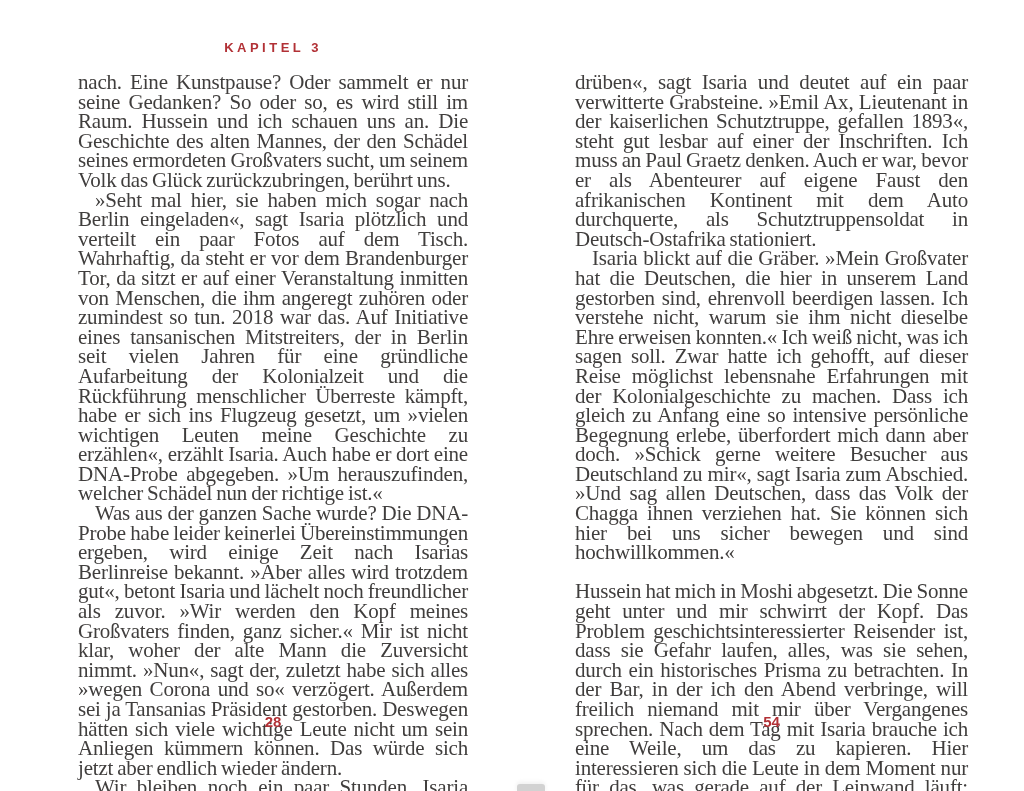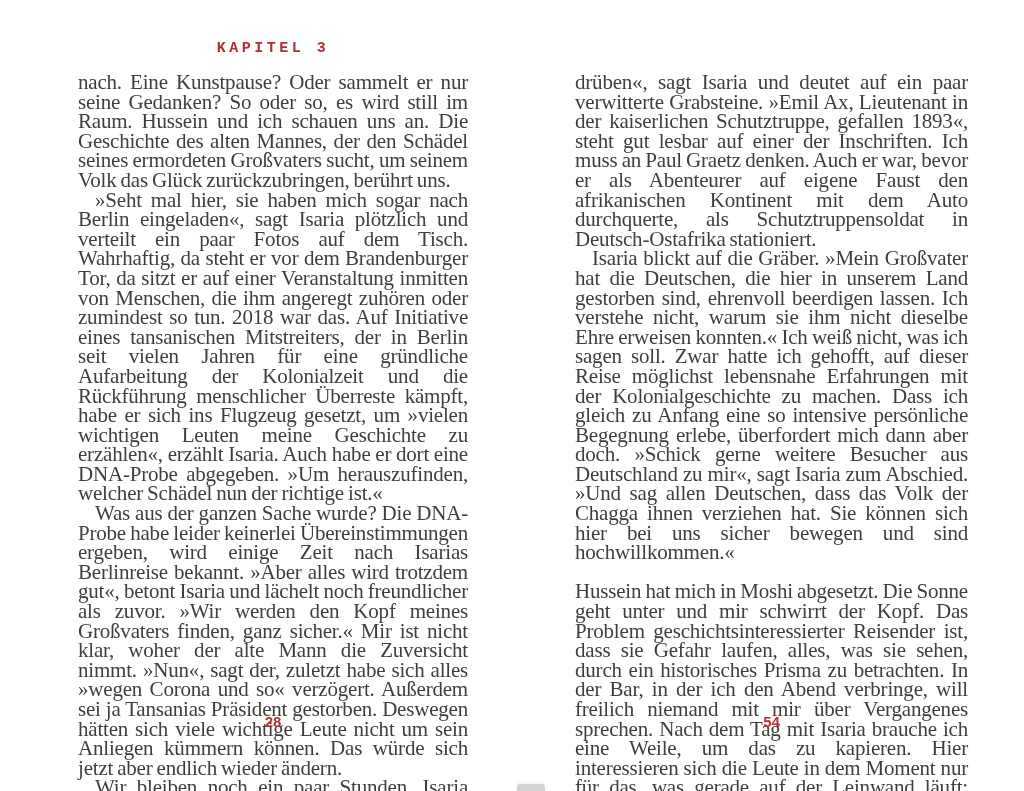--- a/index.html
+++ b/index.html
@@ -21,23 +21,23 @@
   }
   .page-left  { left: 78px;  width: 390px; }
   .page-right { left: 575px; width: 393px; }
 
   .running-head {
     position: absolute;
     top: 40px;
     left: 0;
     width: 100%;
     text-align: center;
-    font-family: Liberation Mono, monospace;
+    font-family: Liberation Sans, sans-serif;
     font-weight: bold;
-    font-size: 15px;
+    font-size: 13px;
     letter-spacing: 3.5px;
     color: var(--accent-red, #b23136);
     white-space: nowrap;
   }
 
   .body-text {
     position: absolute;
     top: 73px;
     left: 0;
     width: 100%;

